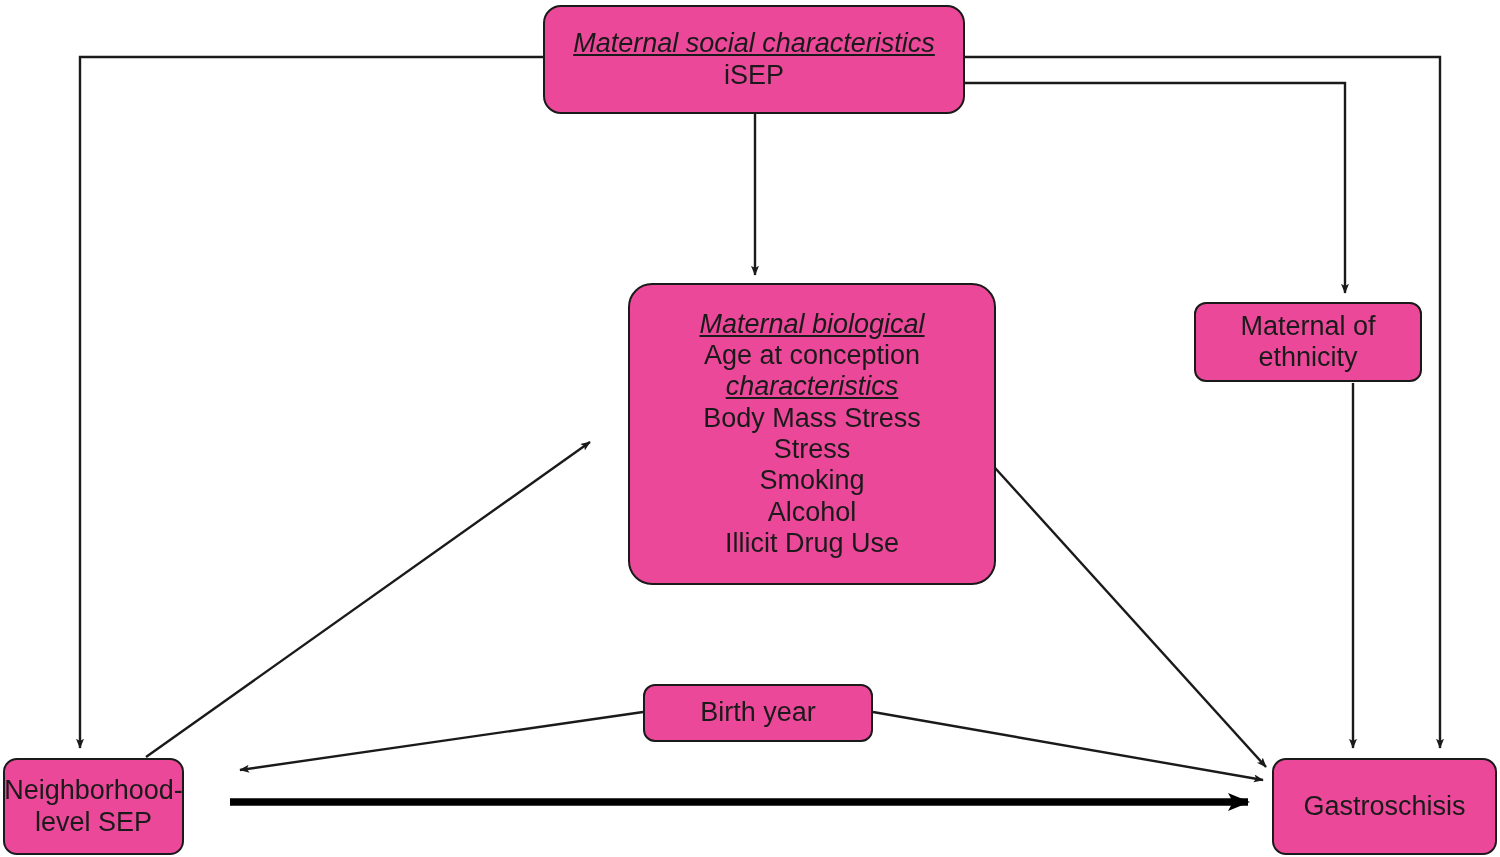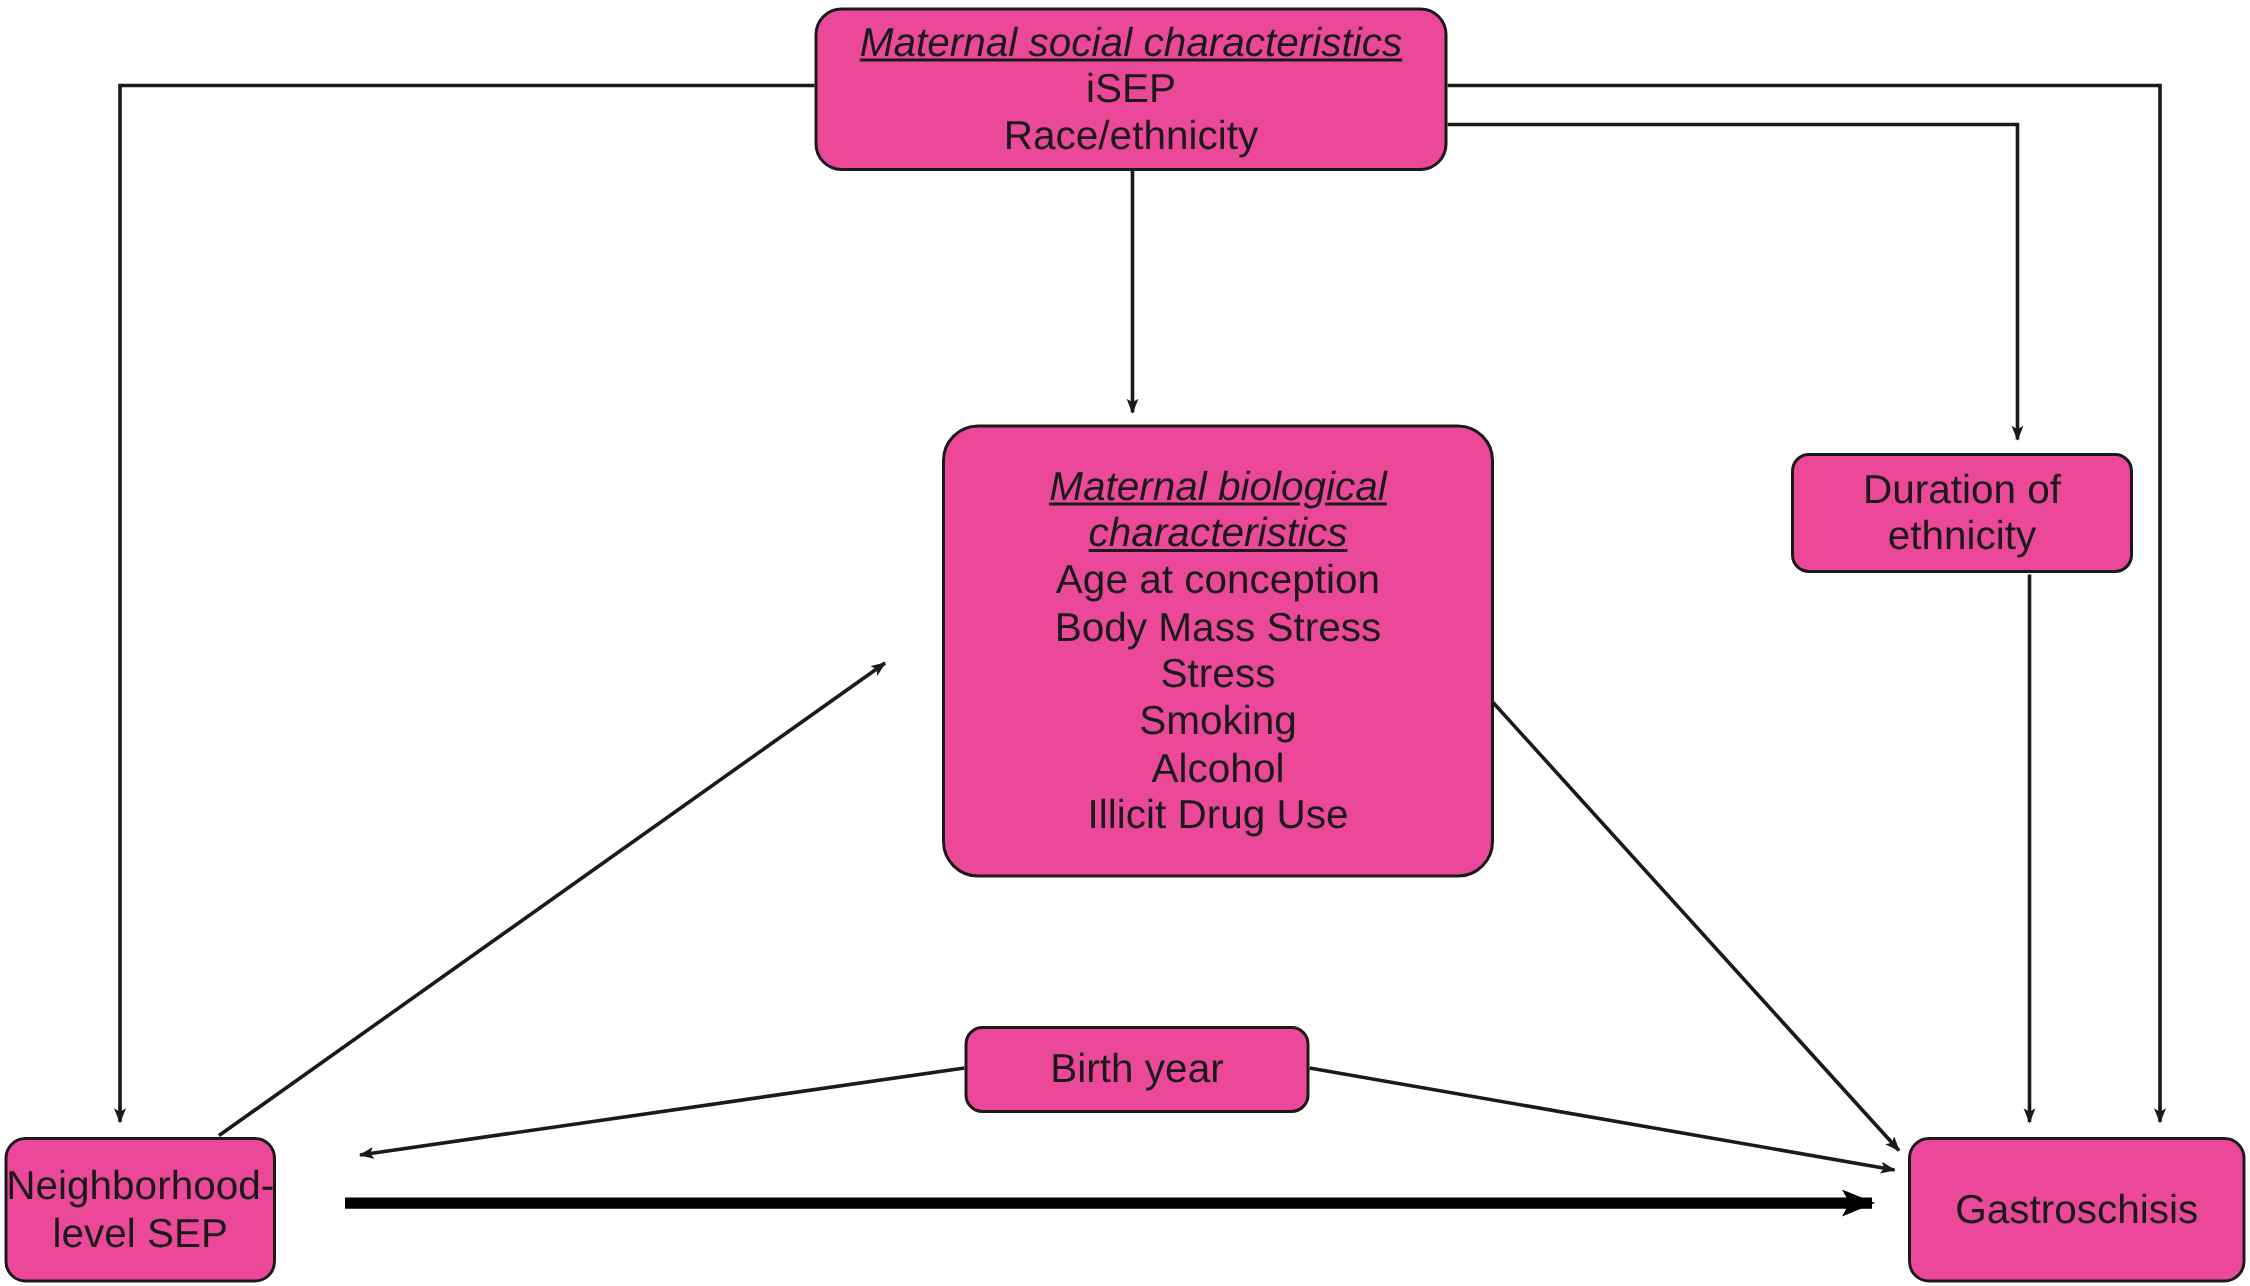--- a/index.html
+++ b/index.html
@@ -115,36 +115,35 @@
       <path d="M873,712 L1263,780" marker-end="url(#ah-thin)"></path>
 
       <path stroke="#000000" stroke-width="7.5" d="M230,802 L1248,802" marker-end="url(#ah-bold)"></path>
 
     </g>
   </svg>
 
   <div class="node" id="node-maternal-social">
     <span class="line hdr">Maternal social characteristics</span>
     <span class="line">iSEP</span>
-    <span class="line">Race/ethnicity</span>
   </div>
 
   <div class="node" id="node-maternal-biological">
     <span class="line hdr">Maternal biological</span>
+    <span class="line">Age at conception</span>
     <span class="line hdr">characteristics</span>
-    <span class="line">Age at conception</span>
     <span class="line">Body Mass Stress</span>
     <span class="line">Stress</span>
     <span class="line">Smoking</span>
     <span class="line">Alcohol</span>
     <span class="line">Illicit Drug Use</span>
   </div>
 
   <div class="node" id="node-duration">
-    <span class="line">Duration of</span>
+    <span class="line">Maternal of</span>
     <span class="line">ethnicity</span>
   </div>
 
   <div class="node" id="node-birth-year">
     <span class="line">Birth year</span>
   </div>
 
   <div class="node" id="node-neighborhood">
     <span class="line">Neighborhood-</span>
     <span class="line">level SEP</span>

